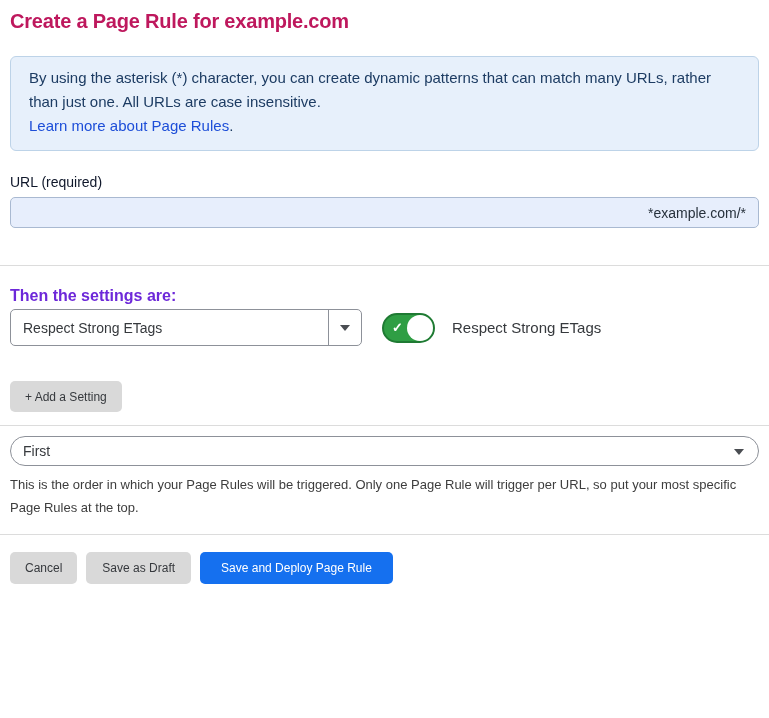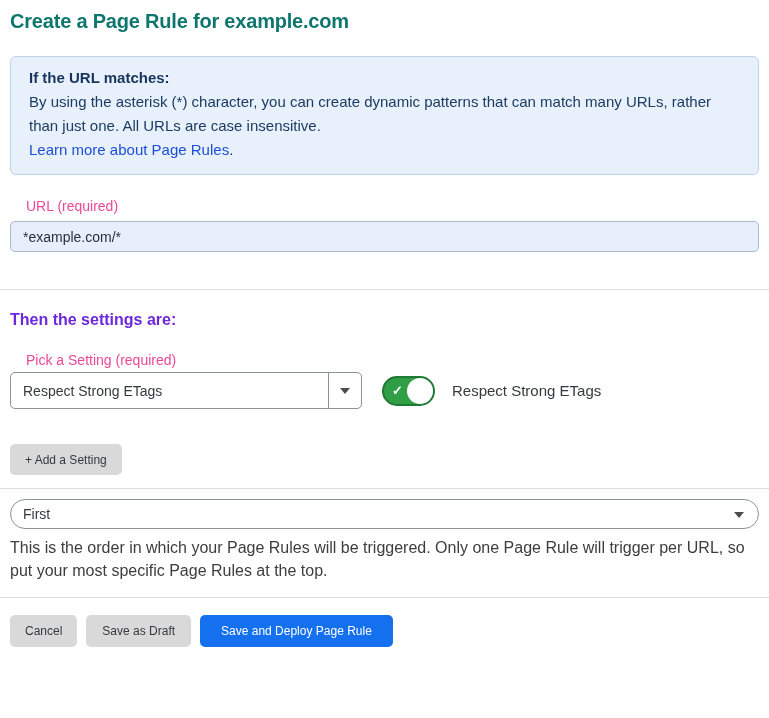--- a/index.html
+++ b/index.html
@@ -11,21 +11,21 @@
     font-family: "Liberation Sans", sans-serif;
     color: #36393D;
     overflow: hidden;
   }
   .content { padding: 0 10px; }
 
   .page-title {
     font-size: 20px;
     font-weight: 700;
     margin: 10px 0 0 0;
-    color: #0f766e;
+    color: #be185d;
     letter-spacing: -0.2px;
   }
 
   .info-box {
     margin-top: 23px;
     background: #E7F0FB;
     border: 1px solid #BDD3E8;
     border-radius: 6px;
     padding: 9px 18px 12px 18px;
     font-size: 15px;
@@ -33,38 +33,38 @@
     color: #1D3C63;
   }
   .info-heading { font-weight: 700; color: #17355C; }
   .info-link {
     color: #1d4ed8;
     cursor: pointer;
   }
 
   .field-label {
     font-size: 14px;
-    color: #ec4899;
+    color: #0f172a;
     margin-top: 23px;
-    margin-left: 16px;
   }
 
   .url-input {
     display: block;
     margin-top: 7px;
     width: 100%;
     height: 31px;
     background: #E7EEFC;
     border: 1px solid #A9B9D1;
     border-radius: 5px;
     font-family: "Liberation Sans", sans-serif;
     font-size: 14px;
     color: #27313C;
     padding: 0 12px;
     outline: none;
+    text-align: right;
   }
 
   .divider {
     height: 1px;
     background: #DCDCDC;
     width: 769px;
     margin-left: -10px;
   }
   .divider-1 { margin-top: 37px; }
   .divider-2 { margin-top: 13px; }
@@ -185,21 +185,21 @@
     padding-left: 12px;
   }
   .order-select-caret {
     position: absolute;
     right: 14px;
     top: 12px;
   }
 
   .helper-text {
     margin-top: 7px;
-    font-size: 16px;
+    font-size: 13px;
     line-height: 23px;
     color: #3D3D3D;
     max-width: 745px;
   }
 
   .actions-row {
     display: flex;
     margin-top: 17px;
     gap: 9px;
   }
@@ -213,33 +213,31 @@
   }
 </style>
 </head>
 <body>
 
 <div class="content">
 
   <h1 class="page-title">Create a Page Rule for example.com</h1>
 
   <div class="info-box">
-    <div class="info-heading">If the URL matches:</div>
     <div class="info-body">By using the asterisk (*) character, you can create dynamic patterns that can match many URLs, rather than just one. All URLs are case insensitive.</div>
     <div><a class="info-link">Learn more about Page Rules</a><span>.</span></div>
   </div>
 
   <div class="field-label">URL (required)</div>
   <input class="url-input" type="text" value="*example.com/*" style="">
 
   <div class="divider divider-1"></div>
 
   <h2 class="section-heading">Then the settings are:</h2>
 
-  <div class="field-label">Pick a Setting (required)</div>
 
   <div class="setting-row">
     <div class="dropdown">
       <div class="dropdown-value">Respect Strong ETags</div>
       <div class="dropdown-arrow-btn">
         <span class="caret-down"></span>
       </div>
     </div>
 
     <div class="toggle">

